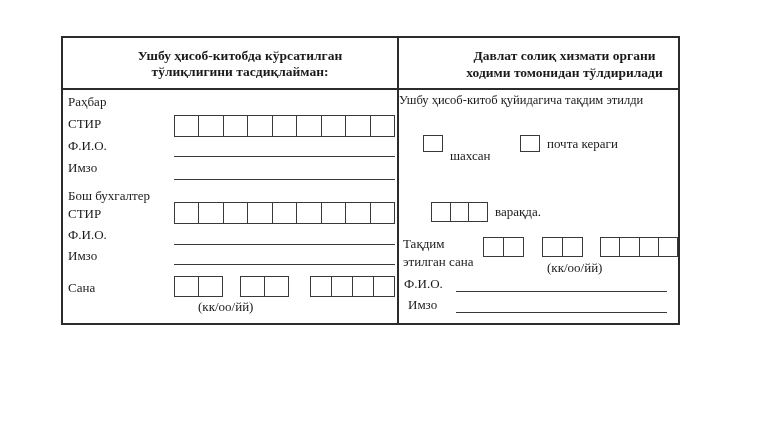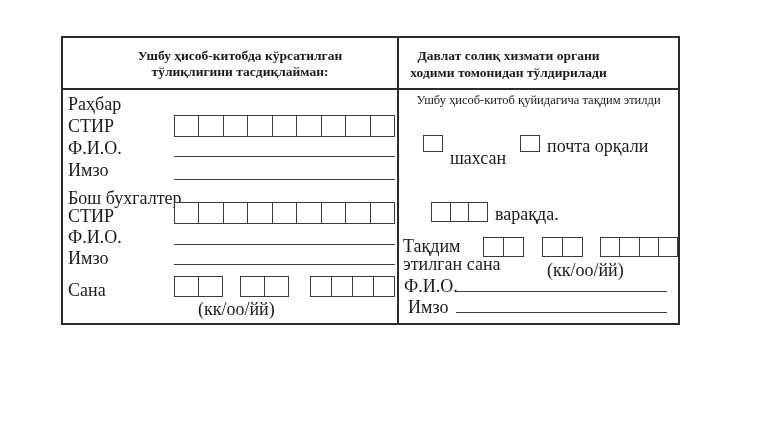--- a/index.html
+++ b/index.html
@@ -8,31 +8,31 @@
     font-family:"Liberation Serif", serif; color:#1a1a1a; overflow:hidden;
   }
   .form-table {
     position:absolute; left:61px; top:36px; width:619px; height:289px;
     border:2px solid #2b2b2b; box-sizing:border-box; background:#ffffff;
   }
   .col-divider { position:absolute; left:334px; top:0; bottom:0; width:2px; background:#2b2b2b; }
   .header-row { position:absolute; left:0; top:0; width:100%; height:52px; border-bottom:2px solid #2b2b2b; box-sizing:border-box; }
   .hdr { position:absolute; top:0; height:52px; display:flex; flex-direction:column; justify-content:center; text-align:center; font-weight:bold; }
   .hdr-left  { left:0;   width:354px; font-size:13.5px; line-height:16px; }
-  .hdr-right { left:324px; width:243px; font-size:13.5px; line-height:17px; }
+  .hdr-right { left:336px; width:243px; font-size:13.5px; line-height:17px;padding-left:44px; }
   .body-left  { position:absolute; left:0;   top:52px; width:334px; height:233px; }
   .body-right { position:absolute; left:336px; top:52px; width:279px; height:233px; }
-  .lbl { position:absolute; font-size:18px; white-space:nowrap; }
+  .lbl { position:absolute; font-size:13px; white-space:nowrap; }
   .small { font-size:11px; }
   .boxgroup { position:absolute; display:flex; border:1px solid #3a3a3a; box-sizing:border-box; background:#fff; }
   .boxgroup .cell { flex:1 1 0; border-left:1px solid #3a3a3a; }
   .boxgroup .cell:first-child { border-left:none; }
   .uline { position:absolute; border-bottom:1.5px solid #3a3a3a; }
   .cbox { position:absolute; width:18px; height:15px; border:1px solid #3a3a3a; box-sizing:content-box; background:#fff; }
-  .centered { text-align:center; }
+  .centered { }
   .footer-note { position:absolute; left:152px; top:342px; font-size:15px; white-space:nowrap; }
   .footer-note .note-small { font-size:13px; }
 </style>
 </head>
 <body>
 
 <div class="screen">
   <div class="form-table">
 
     <div class="header-row">
@@ -110,21 +110,21 @@
         <span class="centered">(кк/оо/йй)</span>
       </div>
     </div>
 
     <div class="body-right">
       <div class="lbl centered" style="left:0; top:3px; width:279px; font-size:12.5px;">Ушбу ҳисоб-китоб қуйидагича тақдим этилди</div>
 
       <div class="cbox" style="left:24px; top:45px;"></div>
       <div class="lbl" style="left:51px; top:46px;margin-top:12px;">шахсан</div>
       <div class="cbox" style="left:121px; top:45px;"></div>
-      <div class="lbl" style="left:148px; top:46px;">почта орқали</div>
+      <div class="lbl" style="left:148px; top:46px;">почта кераги</div>
 
       <div class="boxgroup" style="left:32px; top:112px; width:57px; height:20px;">
           <span class="cell"></span>
           <span class="cell"></span>
           <span class="cell"></span>
         </div>
       <div class="lbl" style="left:96px; top:114px;text-align:center;">варақда.</div>
 
       <div class="lbl" style="left:4px; top:146px;">Тақдим</div>
       <div class="lbl" style="left:4px; top:164px;">этилган сана</div>

